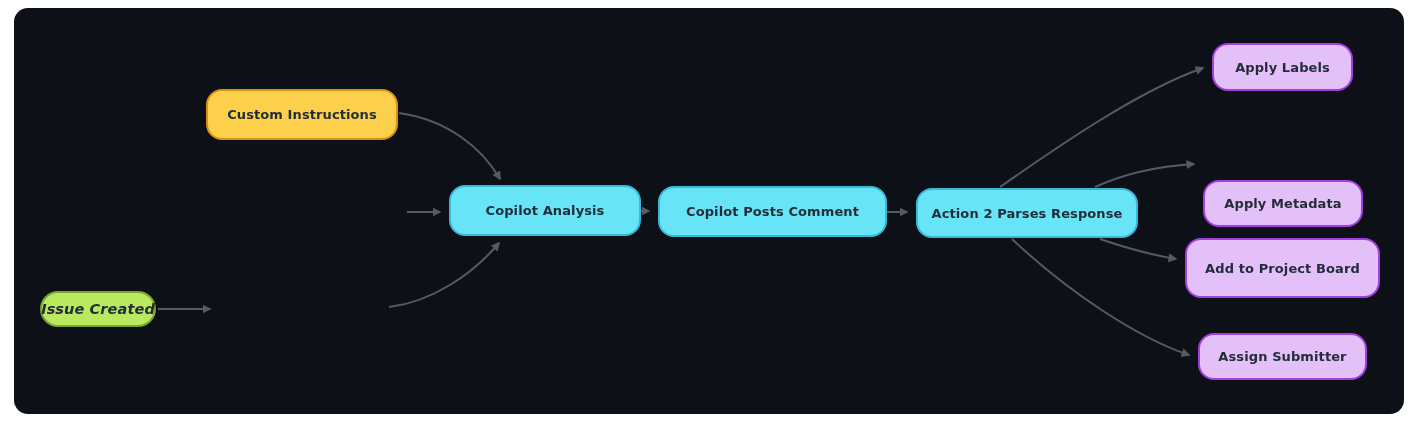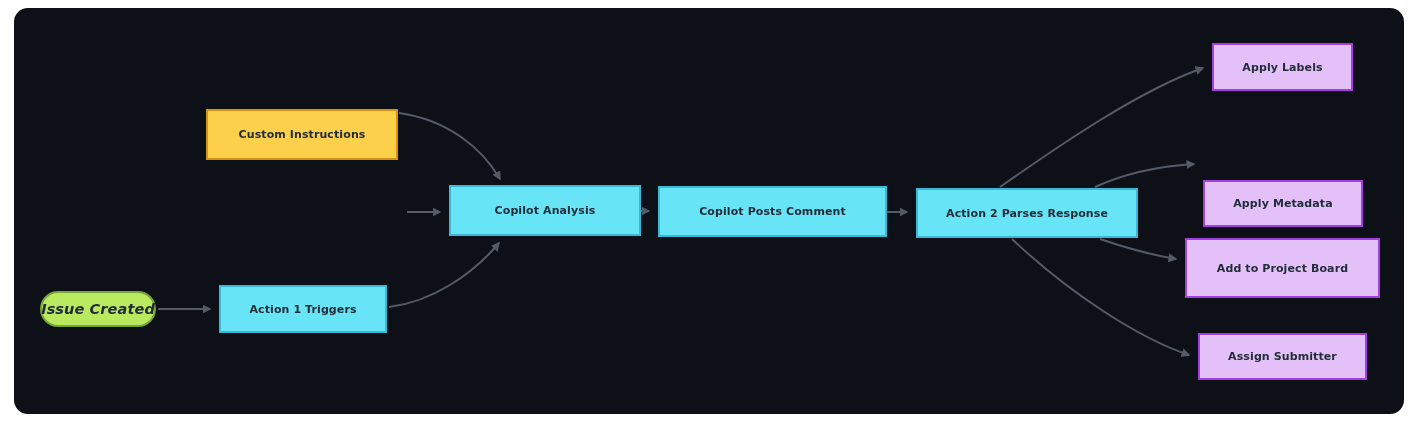--- a/index.html
+++ b/index.html
@@ -31,38 +31,38 @@
     width: 1418px;
     height: 422px;
     pointer-events: none;
   }
   .node {
     position: absolute;
     display: flex;
     align-items: center;
     justify-content: center;
     box-sizing: border-box;
-    font-size: 11px;
+    font-size: 13px;
     font-weight: 600;
     color: #232d3a;
     text-align: center;
     letter-spacing: 0.1px;
     white-space: nowrap;
-    border-radius: 0;
+    border-radius: 16px;
   }
   .node.stadium { border-radius: 19px; font-style: italic; }
   .node.green  { background: #b9e95f; border: 2.5px solid #79a437; }
   .node.yellow { background: #fcd04a; border: 2.5px solid #d8920f; }
   .node.cyan   { background: #68e4f7; border: 2.5px solid #39b8d8; }
   .node.purple { background: #e3c1f8; border: 2.5px solid #a23fe0; }
 
   
   #n-issue     { left: 40px;   top: 291px; width: 116px; height: 36px; font-size: 14.5px; }
   #n-action1   { left: 219px;  top: 285px; width: 168px; height: 48px; }
-  #n-custom    { left: 206px;  top: 89px;  width: 192px; height: 51px; margin-top: 20px; }
+  #n-custom    { left: 206px;  top: 89px;  width: 192px; height: 51px; }
   #n-wcag      { left: 201px;  top: 187px; width: 204px; height: 50px; }
   #n-analysis  { left: 449px;  top: 185px; width: 192px; height: 51px; }
   #n-posts     { left: 658px;  top: 186px; width: 229px; height: 51px; }
   #n-action2   { left: 916px;  top: 188px; width: 222px; height: 50px; }
   #n-labels    { left: 1212px; top: 43px;  width: 141px; height: 48px; }
   #n-metadata  { left: 1203px; top: 140px; width: 160px; height: 47px; margin-top: 40px; }
   #n-project   { left: 1185px; top: 238px; width: 195px; height: 60px; }
   #n-submitter { left: 1198px; top: 333px; width: 169px; height: 47px; }
 </style>
 </head>
@@ -85,21 +85,20 @@
       <path d="M614,211 L649,211"></path>
       <path d="M871,212 L907,212"></path>
       <path d="M1000,187 C1060,145 1140,90 1203,68"></path>
       <path d="M1095,187 C1130,171 1163,166 1194,164"></path>
       <path d="M1100,239 C1135,251 1158,256 1176,259"></path>
       <path d="M1012,239 C1068,292 1138,338 1189,355"></path>
     </g>
   </svg>
 
   <div id="n-issue" class="node stadium green">Issue Created</div>
-  <div id="n-action1" class="node cyan">Action 1 Triggers</div>
   <div id="n-custom" class="node yellow">Custom Instructions</div>
   <div id="n-analysis" class="node cyan">Copilot Analysis</div>
   <div id="n-posts" class="node cyan">Copilot Posts Comment</div>
   <div id="n-action2" class="node cyan">Action 2 Parses Response</div>
   <div id="n-labels" class="node purple">Apply Labels</div>
   <div id="n-metadata" class="node purple">Apply Metadata</div>
   <div id="n-project" class="node purple">Add to Project Board</div>
   <div id="n-submitter" class="node purple">Assign Submitter</div>
 </div>
 

